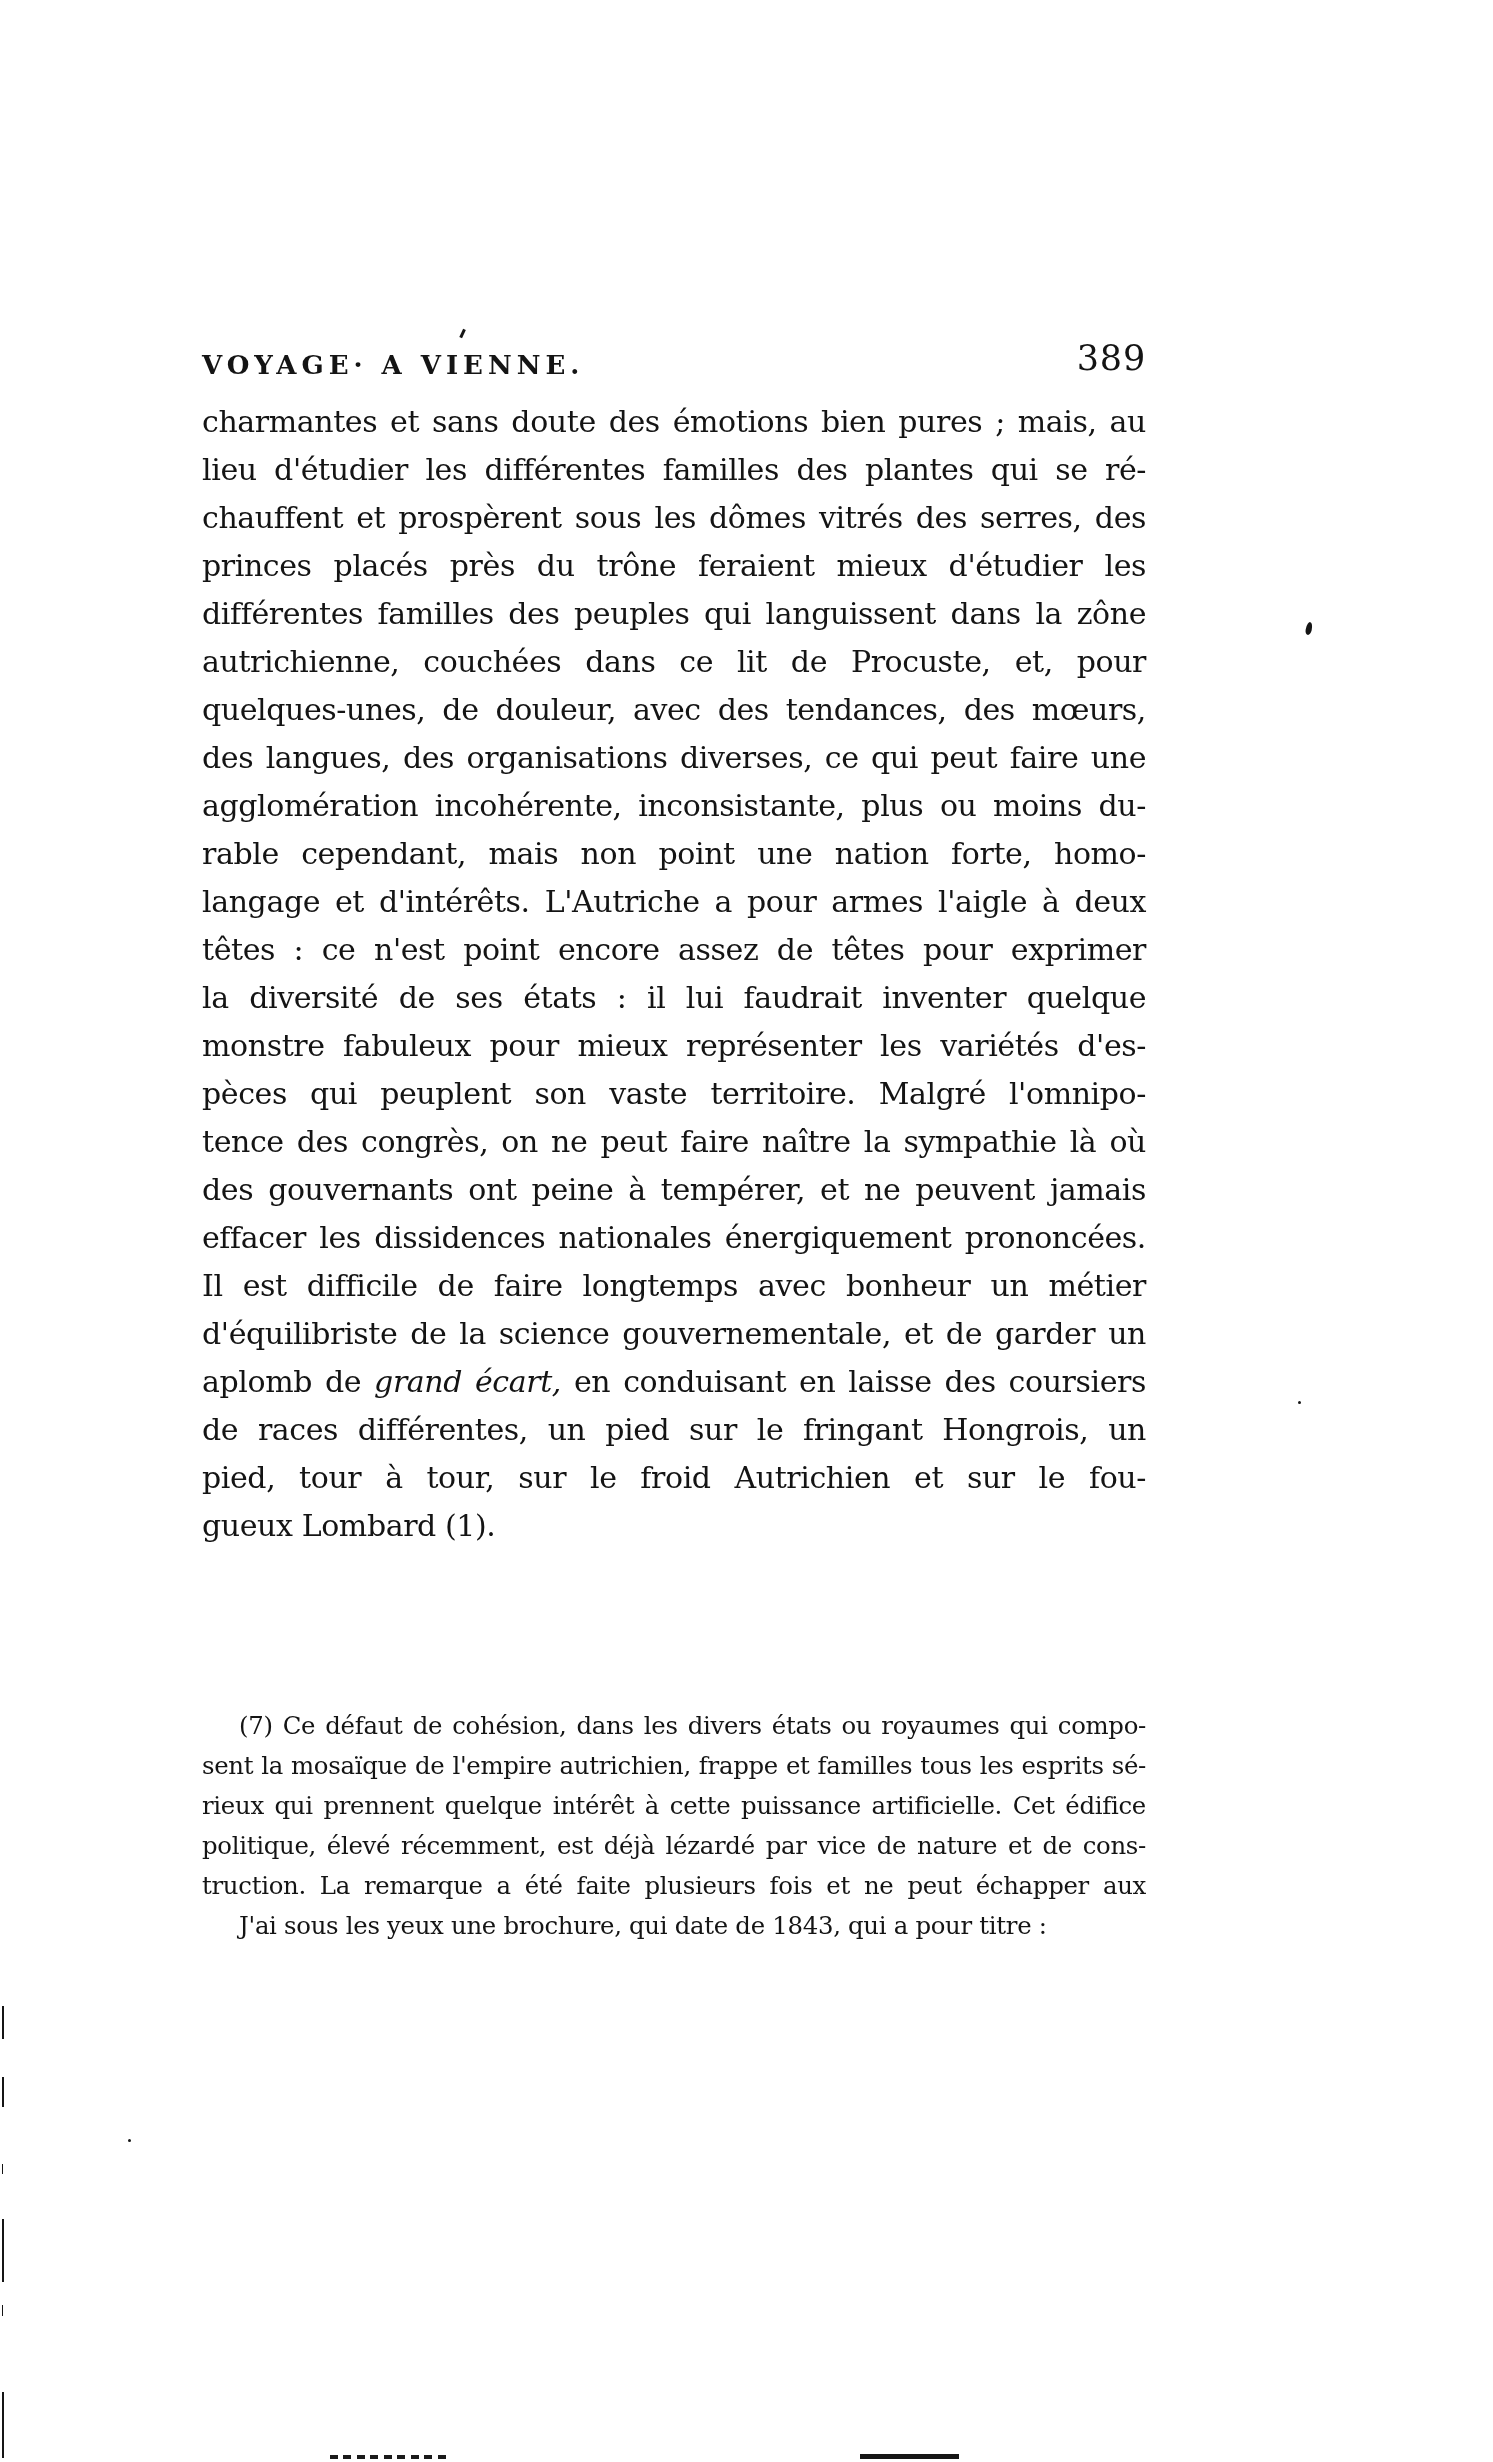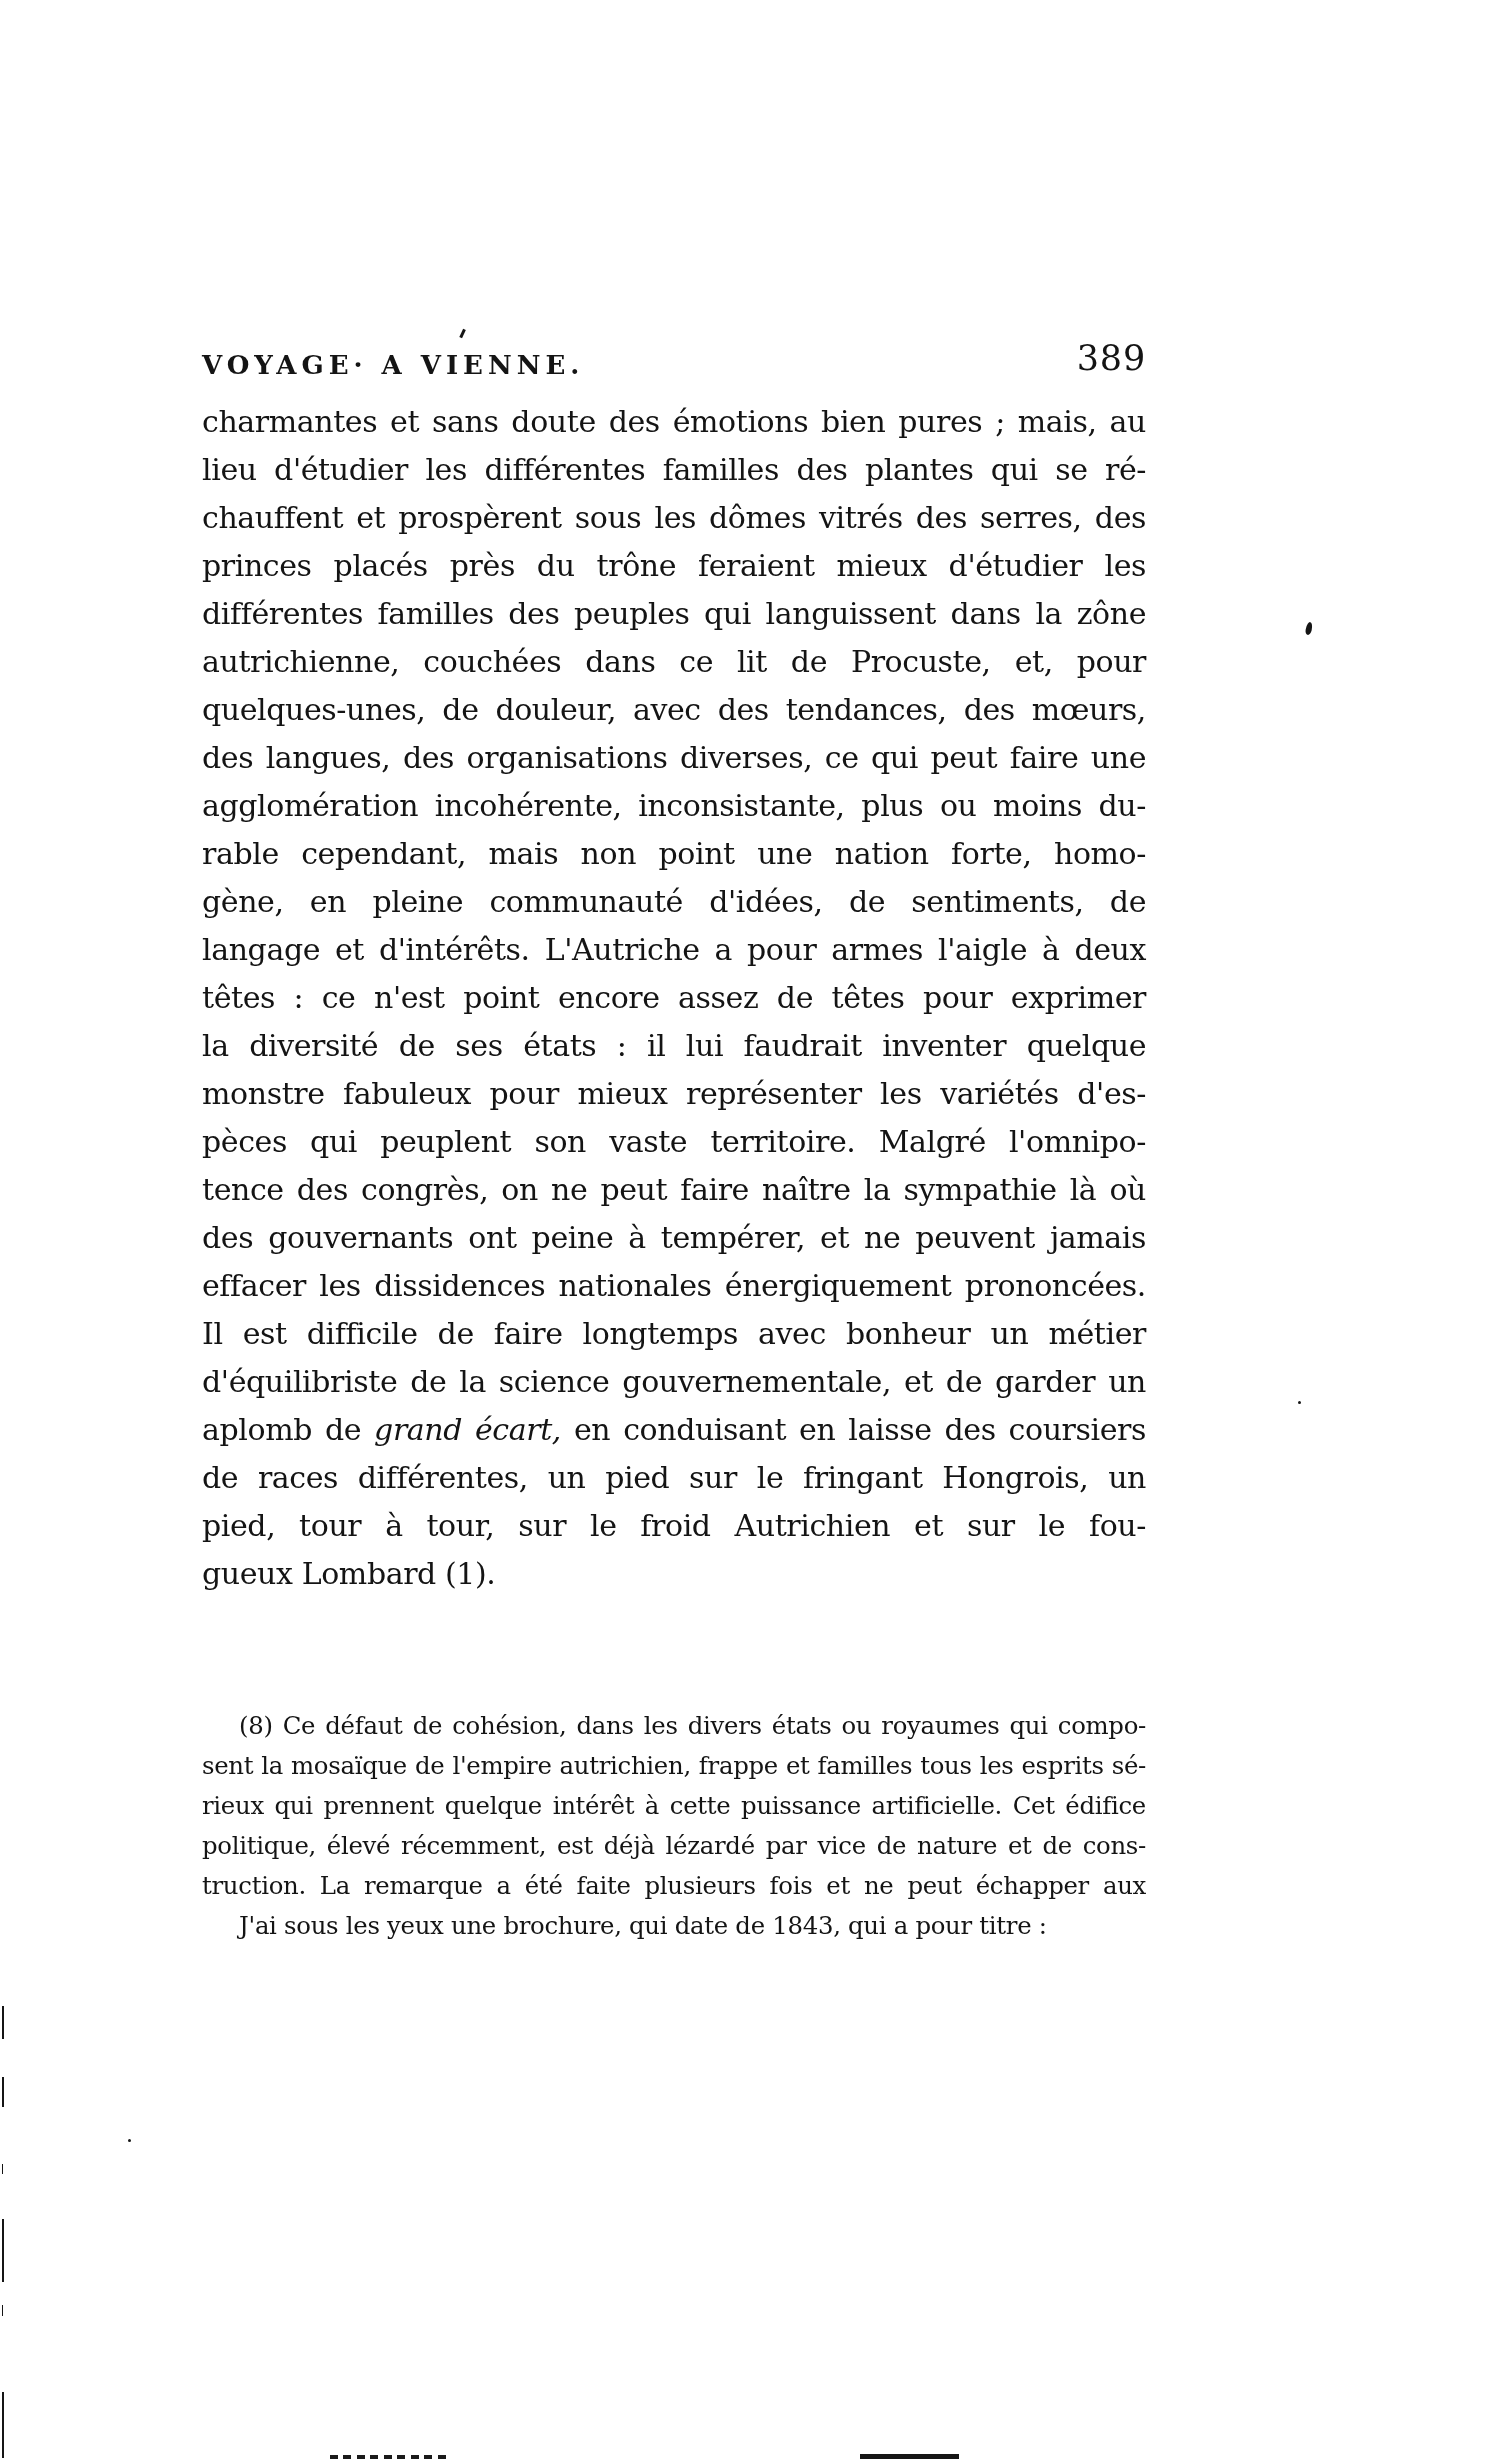--- a/index.html
+++ b/index.html
@@ -68,39 +68,38 @@
     <div class="line">charmantes et sans doute des émotions bien pures ; mais, au</div>
     <div class="line">lieu d'étudier les différentes familles des plantes qui se ré-</div>
     <div class="line">chauffent et prospèrent sous les dômes vitrés des serres, des</div>
     <div class="line">princes placés près du trône feraient mieux d'étudier les</div>
     <div class="line">différentes familles des peuples qui languissent dans la zône</div>
     <div class="line">autrichienne, couchées dans ce lit de Procuste, et, pour</div>
     <div class="line">quelques-unes, de douleur, avec des tendances, des mœurs,</div>
     <div class="line">des langues, des organisations diverses, ce qui peut faire une</div>
     <div class="line">agglomération incohérente, inconsistante, plus ou moins du-</div>
     <div class="line">rable cependant, mais non point une nation forte, homo-</div>
-    <div class="line">gène, en pleine communauté d'idées, de sentiments, de</div>
     <div class="line">langage et d'intérêts. L'Autriche a pour armes l'aigle à deux</div>
     <div class="line">têtes : ce n'est point encore assez de têtes pour exprimer</div>
     <div class="line">la diversité de ses états : il lui faudrait inventer quelque</div>
     <div class="line">monstre fabuleux pour mieux représenter les variétés d'es-</div>
     <div class="line">pèces qui peuplent son vaste territoire. Malgré l'omnipo-</div>
     <div class="line">tence des congrès, on ne peut faire naître la sympathie là où</div>
     <div class="line">des gouvernants ont peine à tempérer, et ne peuvent jamais</div>
     <div class="line">effacer les dissidences nationales énergiquement prononcées.</div>
     <div class="line">Il est difficile de faire longtemps avec bonheur un métier</div>
     <div class="line">d'équilibriste de la science gouvernementale, et de garder un</div>
     <div class="line"><span>aplomb de </span><span class="italic">grand écart,</span><span> en conduisant en laisse des coursiers</span></div>
     <div class="line">de races différentes, un pied sur le fringant Hongrois, un</div>
     <div class="line">pied, tour à tour, sur le froid Autrichien et sur le fou-</div>
     <div class="line short">gueux Lombard (1).</div>
   </div>
 
   <div class="footnote">
-    <div class="line indent">(8) Ce défaut de cohésion, dans les divers états ou royaumes qui compo-</div>
+    <div class="line indent">(7) Ce défaut de cohésion, dans les divers états ou royaumes qui compo-</div>
     <div class="line">sent la mosaïque de l'empire autrichien, frappe et familles tous les esprits sé-</div>
     <div class="line">rieux qui prennent quelque intérêt à cette puissance artificielle. Cet édifice</div>
     <div class="line">politique, élevé récemment, est déjà lézardé par vice de nature et de cons-</div>
     <div class="line">truction. La remarque a été faite plusieurs fois et ne peut échapper aux</div>
     <div class="line short indent">J'ai sous les yeux une brochure, qui date de 1843, qui a pour titre :</div>
   </div>
 
   <div class="artifact a-edge1"></div>
   <div class="artifact a-edge2"></div>
   <div class="artifact a-edge3"></div>

